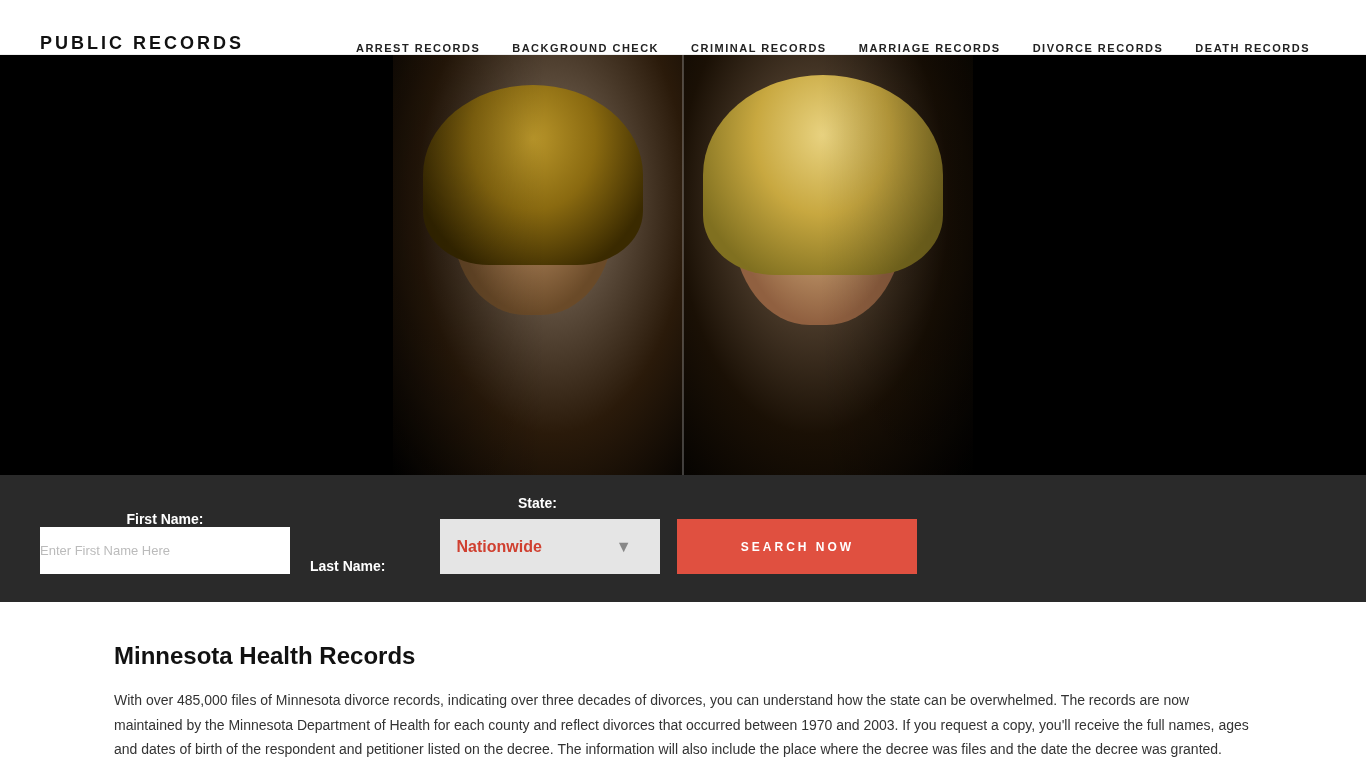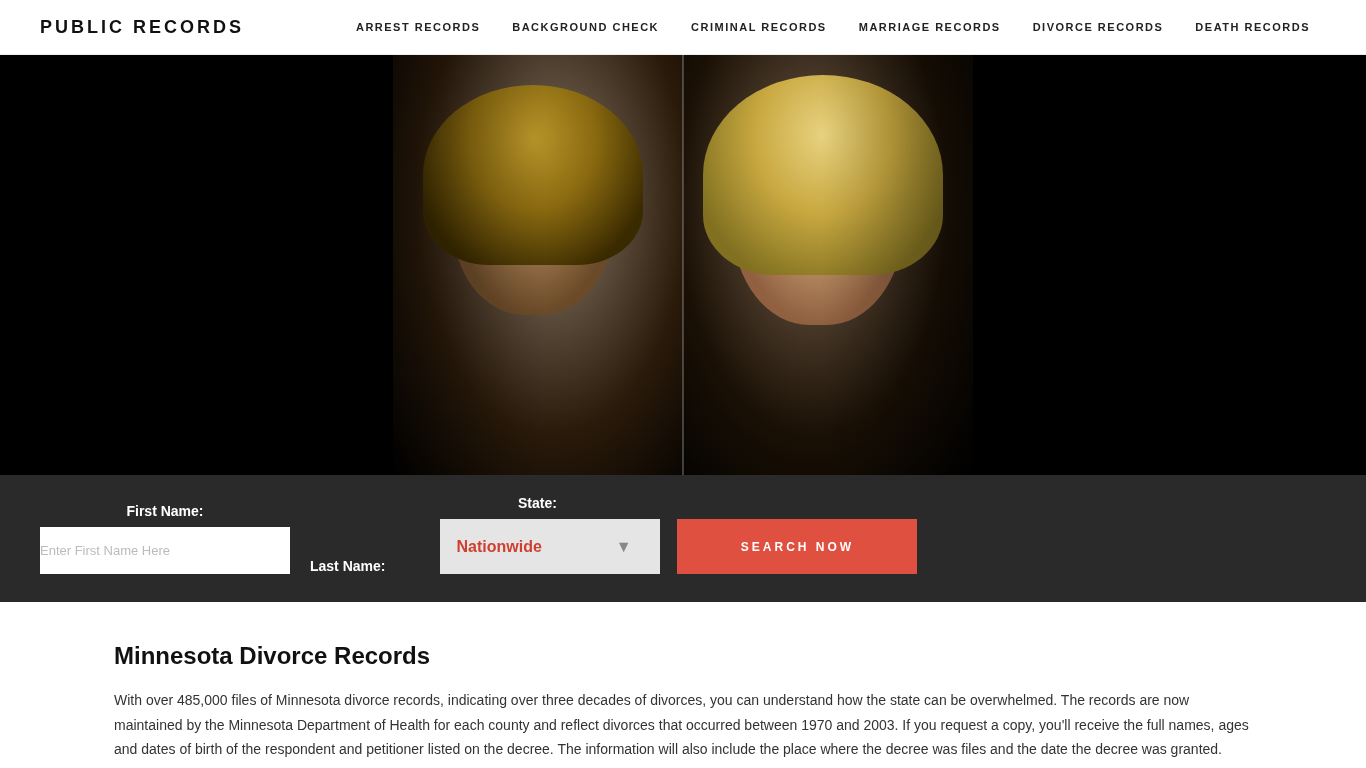--- a/index.html
+++ b/index.html
@@ -12,23 +12,23 @@
       font-family: Arial, sans-serif;
       background: #fff;
       width: 1366px;
       min-height: 768px;
     }
 
     
     header {
       background: #fff;
       display: flex;
-      align-items: center;
+      align-items: flex-end;
       justify-content: space-between;
-      padding: 16px 40px;
+      padding: 0 40px;
       height: 55px;
       border-bottom: 1px solid #eee;
     }
 
     .site-logo {
       font-size: 18px;
       font-weight: 900;
       letter-spacing: 3px;
       color: #111;
       text-transform: uppercase;
@@ -168,21 +168,21 @@
       background: #2a2a2a;
       padding: 20px 40px 28px;
       display: flex;
       align-items: flex-end;
       gap: 20px;
     }
 
     .search-field {
       display: flex;
       flex-direction: column;
-      gap: 8px;
+      gap: 0;
     }
 
     .search-field label {
       color: #fff;
       font-size: 14px;
       font-weight: 600;
       text-align: center;
     }
 
     .search-field input {
@@ -314,15 +314,15 @@
     <label>State:</label>
     <div class="state-select-wrapper">
       <select class="state-select" id="state-select"><option value="Nationwide">Nationwide</option><option value="Alabama">Alabama</option><option value="Alaska">Alaska</option><option value="Arizona">Arizona</option><option value="Arkansas">Arkansas</option><option value="California">California</option><option value="Colorado">Colorado</option><option value="Connecticut">Connecticut</option><option value="Delaware">Delaware</option><option value="Florida">Florida</option><option value="Georgia">Georgia</option><option value="Hawaii">Hawaii</option><option value="Idaho">Idaho</option><option value="Illinois">Illinois</option><option value="Indiana">Indiana</option><option value="Iowa">Iowa</option><option value="Kansas">Kansas</option><option value="Kentucky">Kentucky</option><option value="Louisiana">Louisiana</option><option value="Maine">Maine</option><option value="Maryland">Maryland</option><option value="Massachusetts">Massachusetts</option><option value="Michigan">Michigan</option><option value="Minnesota">Minnesota</option><option value="Mississippi">Mississippi</option><option value="Missouri">Missouri</option><option value="Montana">Montana</option><option value="Nebraska">Nebraska</option><option value="Nevada">Nevada</option><option value="New Hampshire">New Hampshire</option><option value="New Jersey">New Jersey</option><option value="New Mexico">New Mexico</option><option value="New York">New York</option><option value="North Carolina">North Carolina</option><option value="North Dakota">North Dakota</option><option value="Ohio">Ohio</option><option value="Oklahoma">Oklahoma</option><option value="Oregon">Oregon</option><option value="Pennsylvania">Pennsylvania</option><option value="Rhode Island">Rhode Island</option><option value="South Carolina">South Carolina</option><option value="South Dakota">South Dakota</option><option value="Tennessee">Tennessee</option><option value="Texas">Texas</option><option value="Utah">Utah</option><option value="Vermont">Vermont</option><option value="Virginia">Virginia</option><option value="Washington">Washington</option><option value="West Virginia">West Virginia</option><option value="Wisconsin">Wisconsin</option><option value="Wyoming">Wyoming</option></select>
       <span class="state-select-arrow">▼</span>
     </div>
   </div>
   <button class="search-btn">SEARCH NOW</button>
 </div>
 
 <div class="content">
-  <h2>Minnesota Divorce Records</h2>
+  <h2>Minnesota Health Records</h2>
   <p>With over 485,000 files of Minnesota divorce records, indicating over three decades of divorces, you can understand how the state can be overwhelmed. The records are now maintained by the Minnesota Department of Health for each county and reflect divorces that occurred between 1970 and 2003. If you request a copy, you'll receive the full names, ages and dates of birth of the respondent and petitioner listed on the decree. The information will also include the place where the decree was files and the date the decree was granted. You'll need to know the county in which the divorce was granted before requesting a copy. You can request a copy by writing your own application and</p>
 </div>
 
 </body></html>

